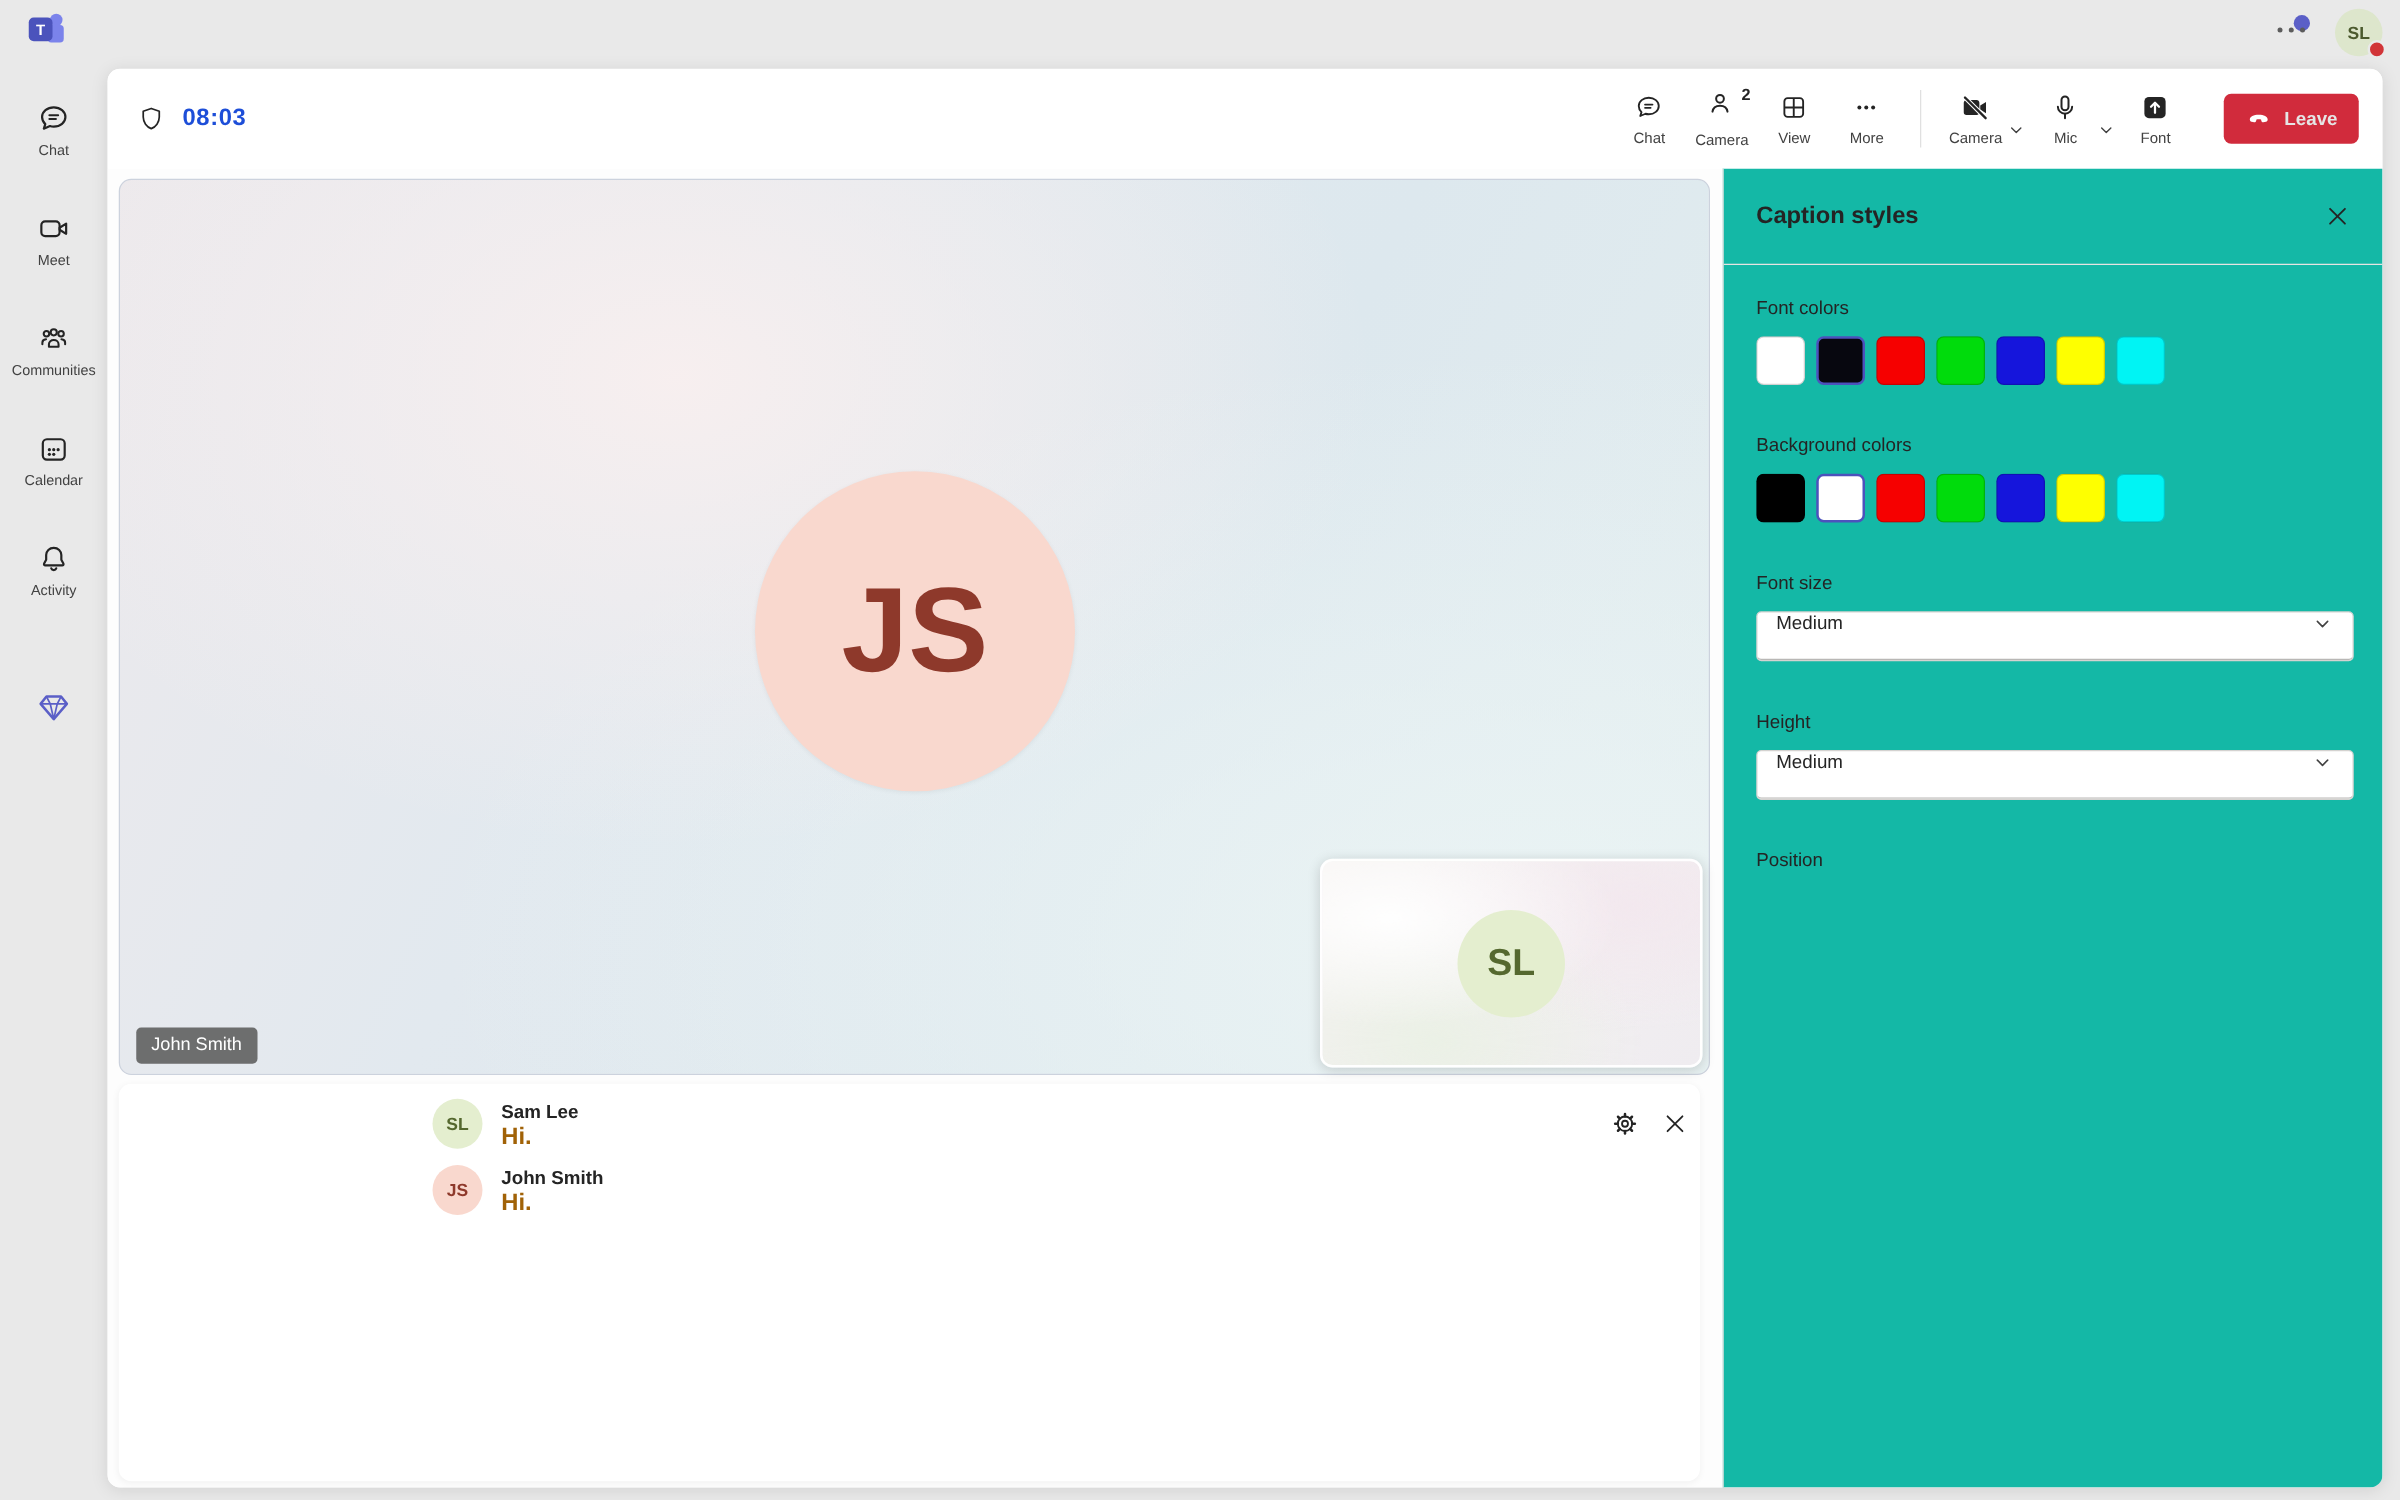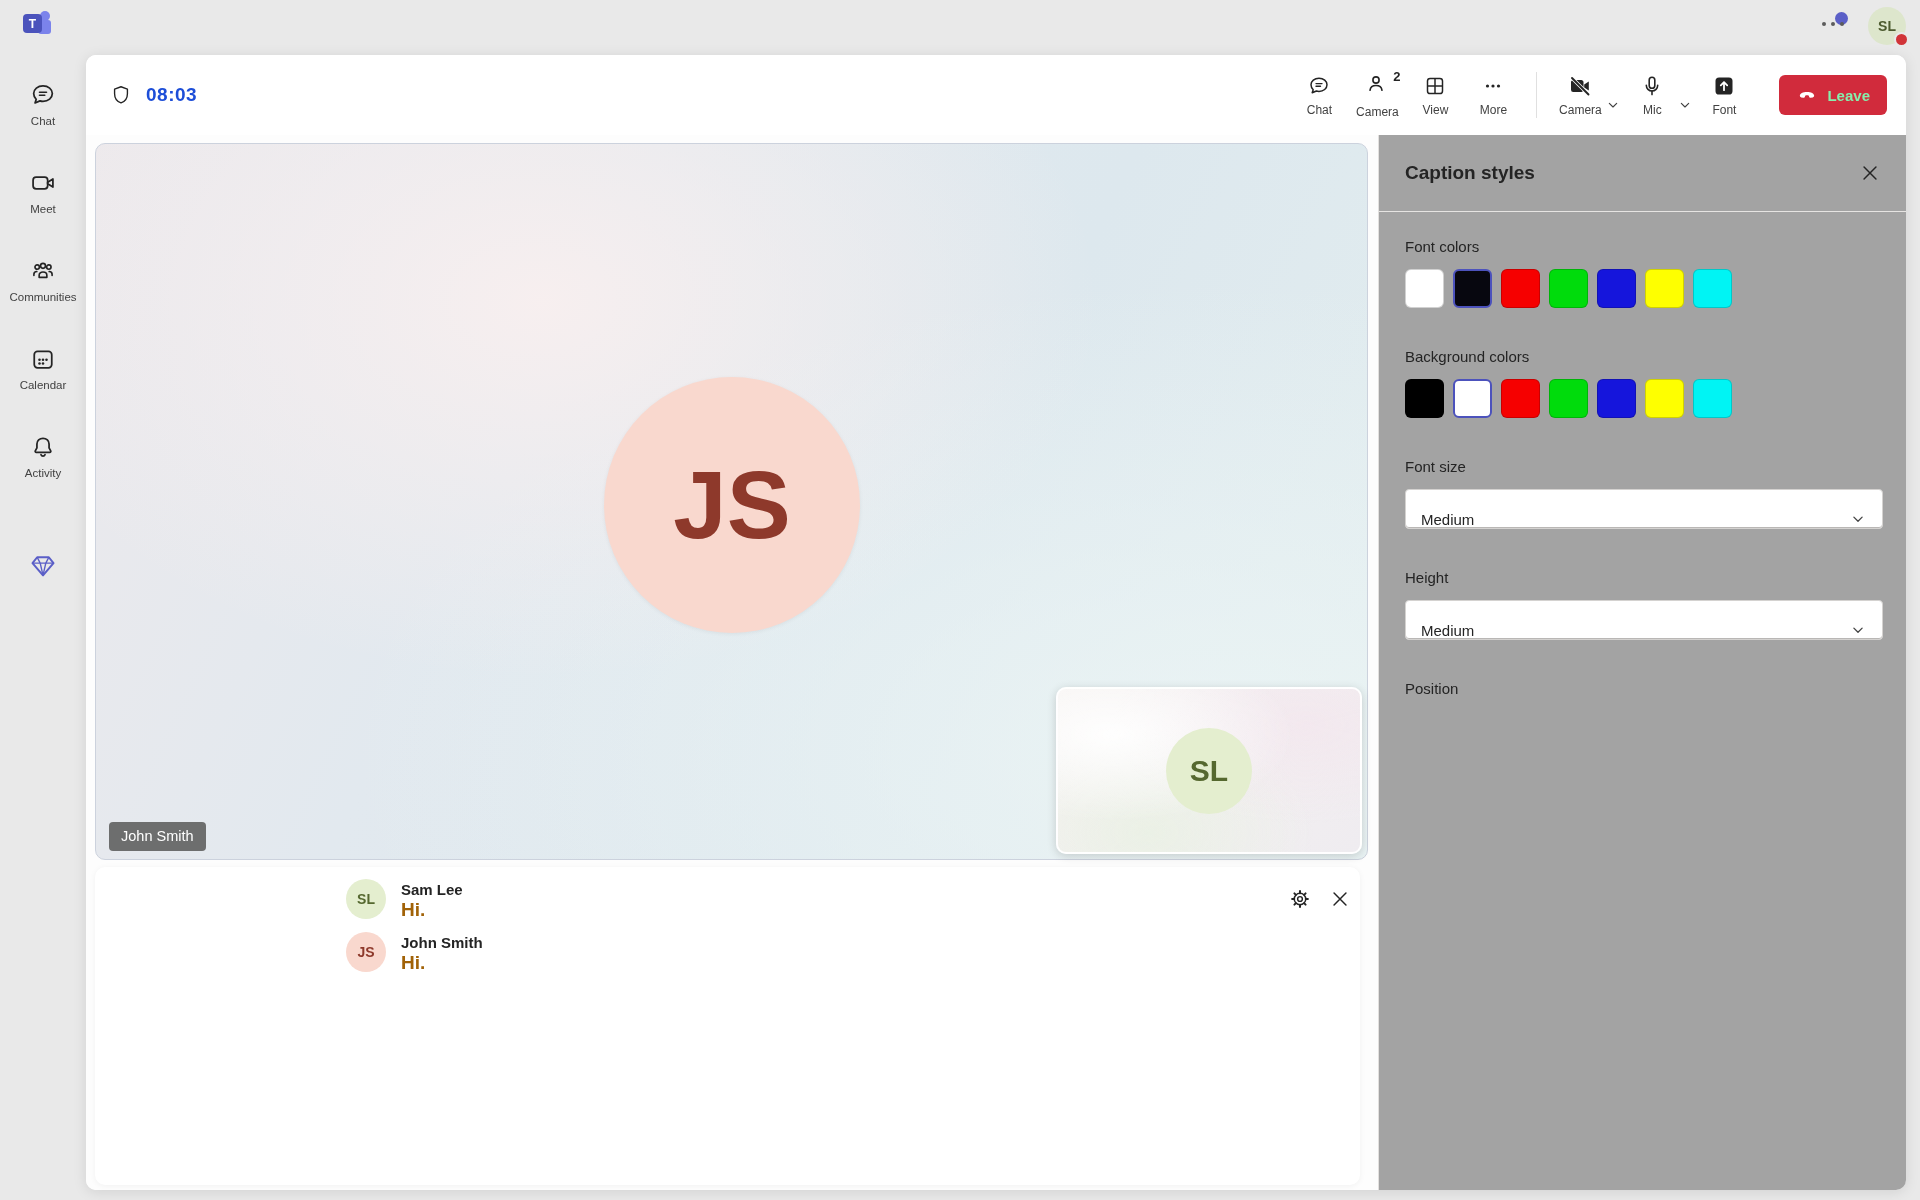--- a/index.html
+++ b/index.html
@@ -42,21 +42,21 @@
   .tb-right { margin-left:auto; display:flex; align-items:center; }
   .tb-item { width:58px; display:flex; flex-direction:column; align-items:center; gap:5px; cursor:pointer; }
   .tb-item svg { width:24px; height:24px; }
   .tb-label { font-size:12px; color:#424242; white-space:nowrap; }
   .tb-divider { width:1px; height:46px; background:#e0e0e0; margin:0 14px; }
   .tb-split { display:flex; align-items:flex-end; }
   .chev-btn { margin:6px 2px 0 -4px; cursor:pointer; }
   .chev-btn svg { width:16px; height:16px; }
   .people-wrap { position:relative; }
   .people-badge { position:absolute; top:-3px; right:-11px; font-size:13px; font-weight:bold; color:#242424; }
-  .leave-btn { margin-left:26px; height:40px; padding:0 17px; border:none; border-radius:6px; background:#d12b3c; color:#86efac;
+  .leave-btn { margin-left:26px; height:40px; padding:0 17px; border:none; border-radius:6px; background:#d12b3c; color:#e5e5e5;
       font-size:15px; font-weight:bold; display:flex; align-items:center; gap:9px; cursor:pointer; font-family:inherit; }
   .leave-btn svg { width:22px; height:22px; }
 
   .meet-body { position:absolute; left:0; top:80px; right:0; bottom:0; display:flex; }
   .stage { position:relative; width:1292px; height:100%; background:#fdfdfd; }
 
   .video-tile { position:absolute; left:9px; top:8px; width:1273px; height:717px; border-radius:10px; border:1px solid #ccd2dd;
       background:
         radial-gradient(ellipse at 35% 22%, rgba(248,239,239,.95), rgba(248,239,239,0) 48%),
         radial-gradient(ellipse at 88% 85%, rgba(236,245,245,.85), rgba(236,245,245,0) 55%),
@@ -81,30 +81,30 @@
   .caption-row { display:flex; gap:15px; margin-bottom:11px; }
   .cap-avatar { width:40px; height:40px; border-radius:50%; flex:0 0 40px; display:flex; align-items:center; justify-content:center;
       font-size:14px; font-weight:600; }
   .cap-name { font-size:15px; font-weight:bold; color:#242424; margin:2px 0 1px; }
   .cap-text { font-size:19px; color:#a16207;font-weight:bold; }
   .caption-actions { position:absolute; right:8px; top:20px; display:flex; gap:16px; }
   .icon-btn { width:24px; height:24px; cursor:pointer; display:flex; align-items:center; justify-content:center; }
   .icon-btn svg { width:22px; height:22px; }
 
   
-  .panel { width:528px; height:100%; background:#a3a3a3; border-left:1px solid #e2e0de; }
+  .panel { width:528px; height:100%; background:#14b8a6; border-left:1px solid #e2e0de; }
   .panel-header { height:77px; display:flex; align-items:center; padding:0 24px 0 26px; border-bottom:1px solid #e6e4e2; }
   .panel-title { font-size:19px; font-weight:bold; color:#242424; }
   .panel-close { margin-left:auto; }
   .panel-body { padding:26px 23px 0 26px; }
   .sec-label { font-size:15px; color:#242424; margin-bottom:14px; }
   .swatch-row { display:flex; gap:9px; margin-bottom:40px; }
   .swatch { width:39px; height:39px; border-radius:6px; border:1px solid rgba(0,0,0,.18); cursor:pointer; }
   .swatch.sel { border:2px solid #4c52bc; }
-  .dropdown { height:40px; background:#fff; border:1px solid #d4d2d0; border-radius:4px; display:flex; align-items:flex-end;
+  .dropdown { height:40px; background:#fff; border:1px solid #d4d2d0; border-radius:4px; display:flex; align-items:flex-start;
       padding:0 15px; font-size:15px; color:#242424; cursor:pointer; margin-bottom:40px; box-shadow:inset 0 -1px 0 #b9b7b5; }
   .dropdown svg { margin-left:auto; width:18px; height:18px; }
 </style>
 </head>
 <body>
 
 <div class="page">
 
   <div class="topbar">
     <div class="teams-logo">

